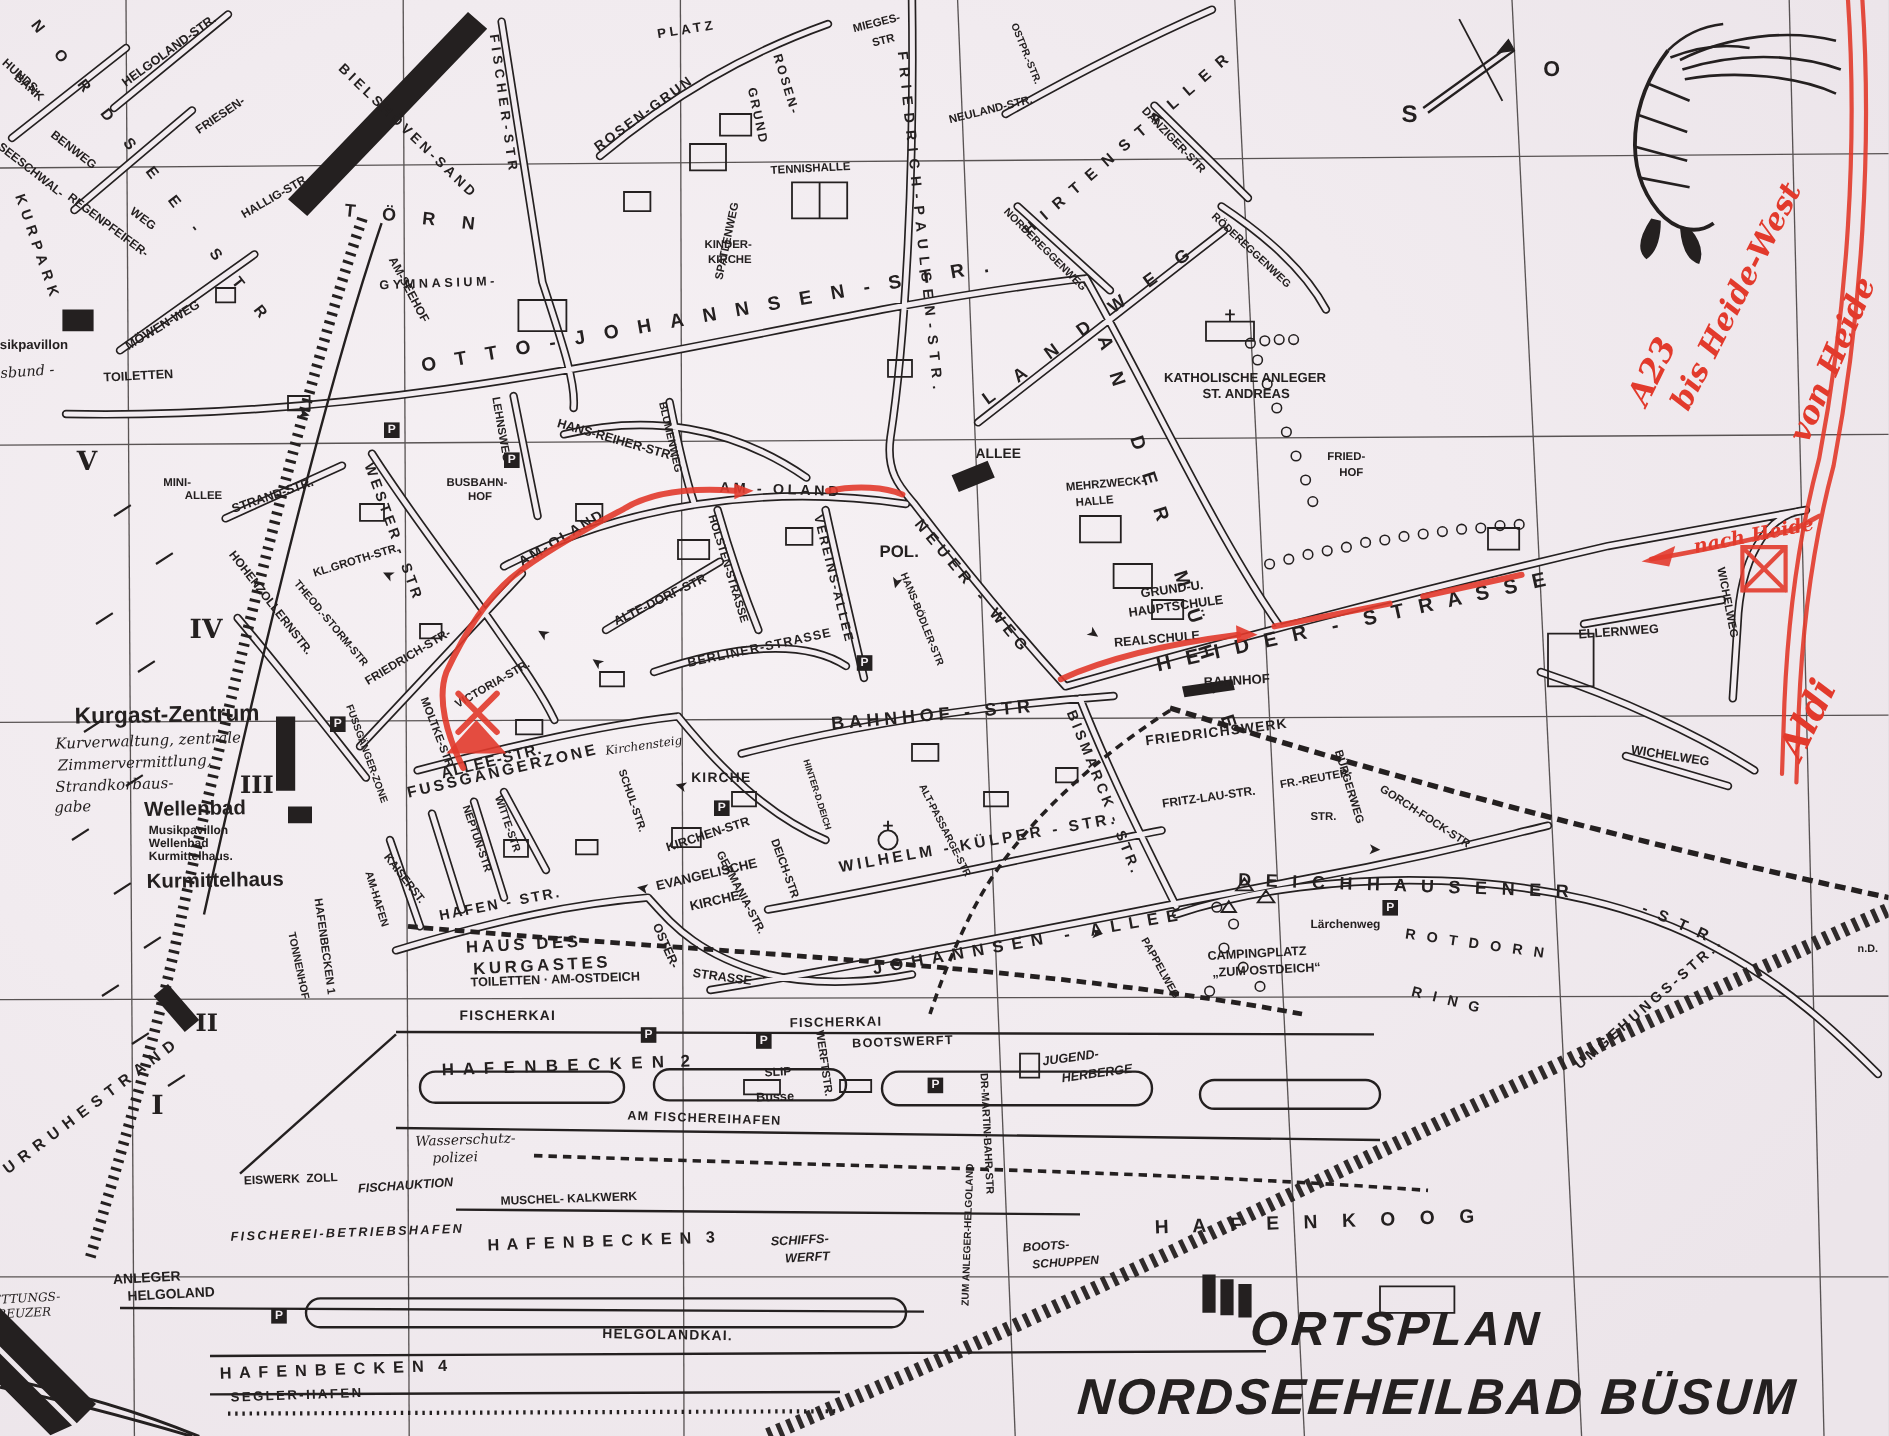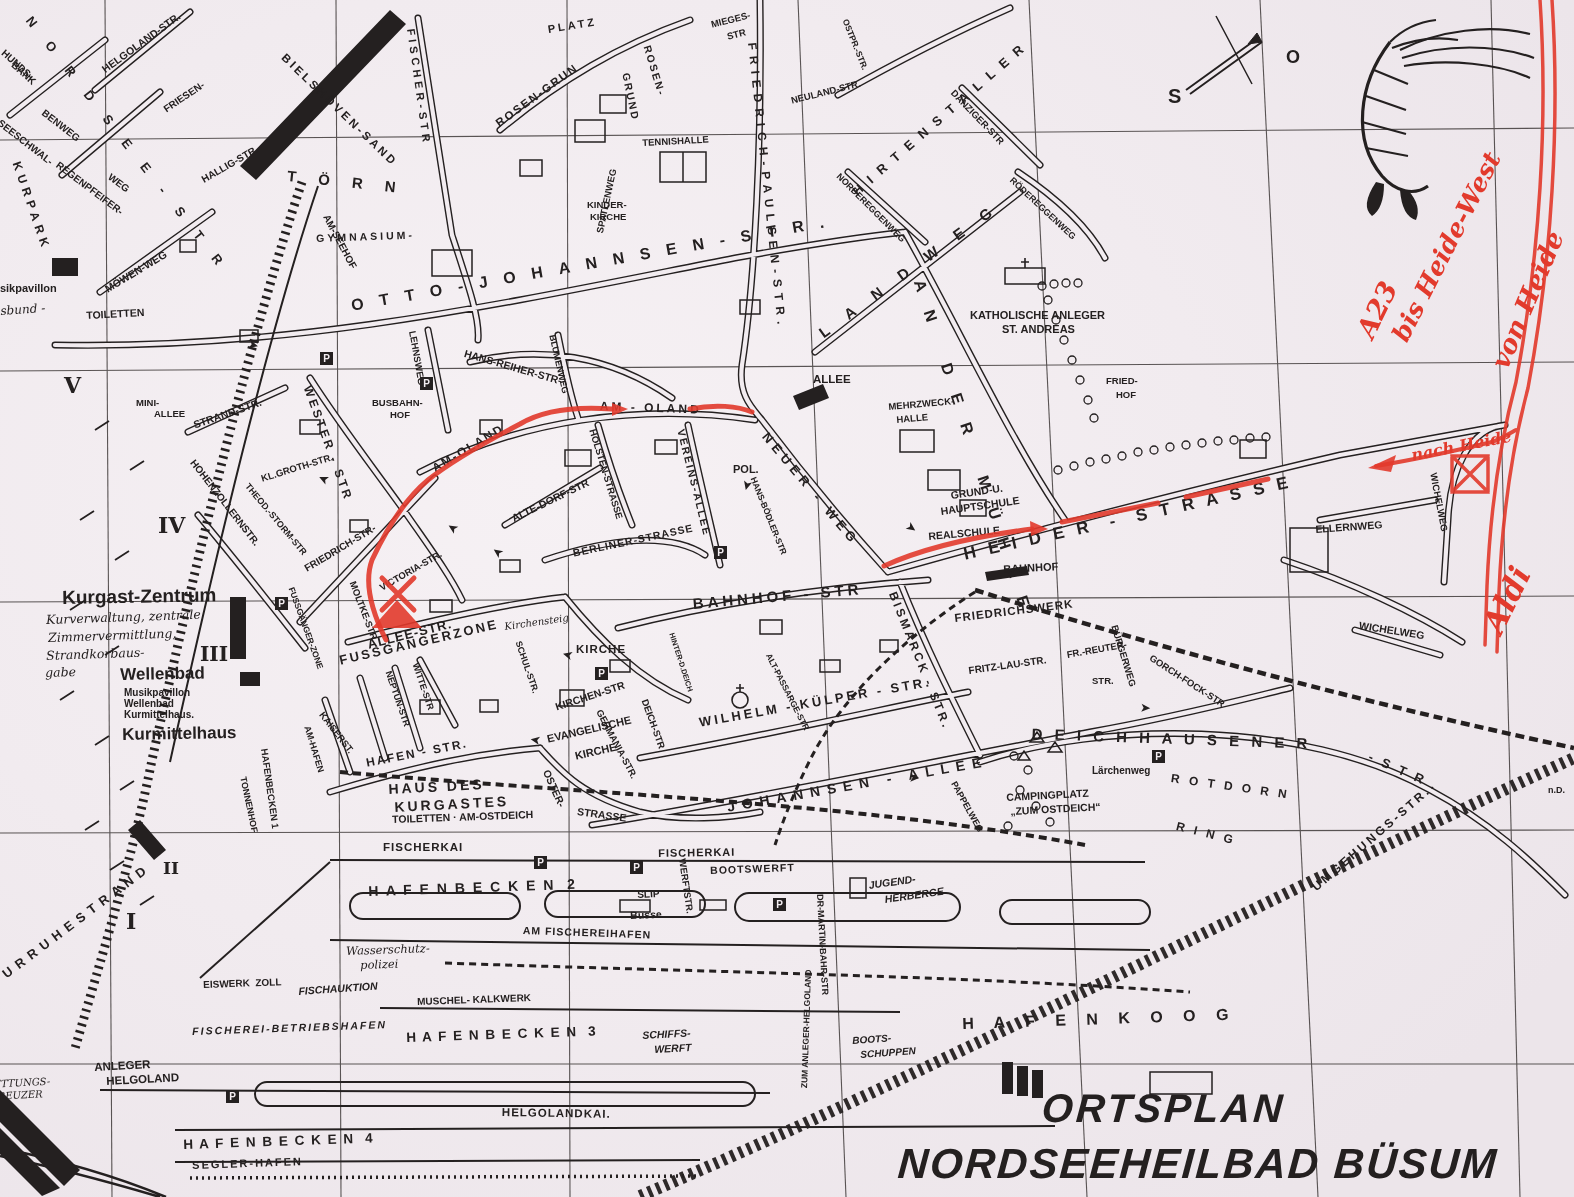--- a/index.html
+++ b/index.html
@@ -235,21 +235,21 @@
       <div class="lbl" style="left: 1002px; top: 324px; font-size: 11px;">ST. ANDREAS</div>
       <div class="lbl" style="left: 1106px; top: 376px; font-size: 9.5px;">FRIED-</div>
       <div class="lbl" style="left: 1116px; top: 390px; font-size: 9.5px;">HOF</div>
       <div class="lbl" style="left: 813px; top: 374px; font-size: 11.5px;">ALLEE</div>
       <div class="lbl" style="left: 888px; top: 402px; font-size: 9.5px; transform: rotate(-5deg);">MEHRZWECK-</div>
       <div class="lbl" style="left: 896px; top: 415px; font-size: 9.5px; transform: rotate(-5deg);">HALLE</div>
       <div class="lbl" style="left: 950px; top: 490px; font-size: 10.5px; transform: rotate(-8deg);">GRUND-U.</div>
       <div class="lbl" style="left: 940px; top: 506px; font-size: 10.5px; transform: rotate(-8deg);">HAUPTSCHULE</div>
       <div class="lbl" style="left: 928px; top: 531px; font-size: 10.5px; transform: rotate(-5deg);">REALSCHULE</div>
       <div class="lbl" style="left: 770px; top: 430px; font-size: 13px; letter-spacing: 5px; transform: rotate(50deg);">NEUER - WEG</div>
-      <div class="lbl" style="left: 733px; top: 464px; font-size: 11px;">POL.</div>
+      <div class="lbl" style="left: 733px; top: 452px; font-size: 14px;">POL.</div>
       <div class="lbl" style="left: 757px; top: 476px; font-size: 8.5px; transform: rotate(68deg);">HANS-BÖDLER-STR</div>
       <div class="lbl" style="left: 686px; top: 428px; font-size: 10.5px; letter-spacing: 2px; transform: rotate(76deg);">VEREINS-ALLEE</div>
       <div class="lbl" style="left: 430px; top: 464px; font-size: 12px; letter-spacing: 2px; transform: rotate(-31deg);">AM-OLAND</div>
       <div class="lbl" style="left: 600px; top: 400px; font-size: 12px; letter-spacing: 3px; transform: rotate(2deg);">AM - OLAND</div>
       <div class="lbl" style="left: 510px; top: 514px; font-size: 10.5px; transform: rotate(-26deg);">ALTE-DORF-STR</div>
       <div class="lbl" style="left: 597px; top: 428px; font-size: 9.5px; transform: rotate(73deg);">HOLSTEN-STRASSE</div>
       <div class="lbl" style="left: 572px; top: 548px; font-size: 10.5px; letter-spacing: 1px; transform: rotate(-12deg);">BERLINER-STRASSE</div>
       <div class="lbl" style="left: 313px; top: 384px; font-size: 12px; letter-spacing: 3px; transform: rotate(70deg);">WESTER - STR</div>
       <div class="lbl" style="left: 260px; top: 474px; font-size: 9.5px; transform: rotate(-17deg);">KL.GROTH-STR.</div>
       <div class="lbl" style="left: 250px; top: 482px; font-size: 9px; transform: rotate(50deg);">THEOD.-STORM-STR</div>
@@ -348,21 +348,21 @@
       <div class="lbl plain" style="left: 120px; top: 666px; font-size: 17px; transform: rotate(-1deg);">Wellenbad</div>
       <div class="lbl plain" style="left: 124px; top: 688px; font-size: 10px;">Musikpavillon</div>
       <div class="lbl plain" style="left: 124px; top: 699px; font-size: 10px;">Wellenbad</div>
       <div class="lbl plain" style="left: 124px; top: 710px; font-size: 10px;">Kurmittelhaus.</div>
       <div class="lbl plain" style="left: 122px; top: 726px; font-size: 17px; transform: rotate(-1deg);">Kurmittelhaus</div>
       <div class="lbl" style="left: 247px; top: 776px; font-size: 9px; transform: rotate(78deg);">TONNENHOF</div>
       <div class="lbl" style="left: 269px; top: 748px; font-size: 9.5px; transform: rotate(82deg);">HAFENBECKEN 1</div>
       <div class="lbl rom" style="left: 64px; top: 374px; font-size: 22px;">V</div>
       <div class="lbl rom" style="left: 158px; top: 514px; font-size: 22px;">IV</div>
       <div class="lbl rom" style="left: 200px; top: 644px; font-size: 20px;">III</div>
-      <div class="lbl rom" style="left: 163px; top: 860px; font-size: 17px;">II</div>
+      <div class="lbl rom" style="left: 163px; top: 842px; font-size: 20px;">II</div>
       <div class="lbl rom" style="left: 126px; top: 910px; font-size: 22px;">I</div>
       <div class="lbl plain" style="left: 1168px; top: 86px; font-size: 20px;">S</div>
       <div class="lbl plain" style="left: 1286px; top: 48px; font-size: 18px;">O</div>
       <div class="p-icon" style="left: 320px; top: 352px;">P</div>
       <div class="p-icon" style="left: 420px; top: 377px;">P</div>
       <div class="p-icon" style="left: 275px; top: 597px;">P</div>
       <div class="p-icon" style="left: 595px; top: 667px;">P</div>
       <div class="p-icon" style="left: 714px; top: 546px;">P</div>
       <div class="p-icon" style="left: 534px; top: 856px;">P</div>
       <div class="p-icon" style="left: 630px; top: 861px;">P</div>

